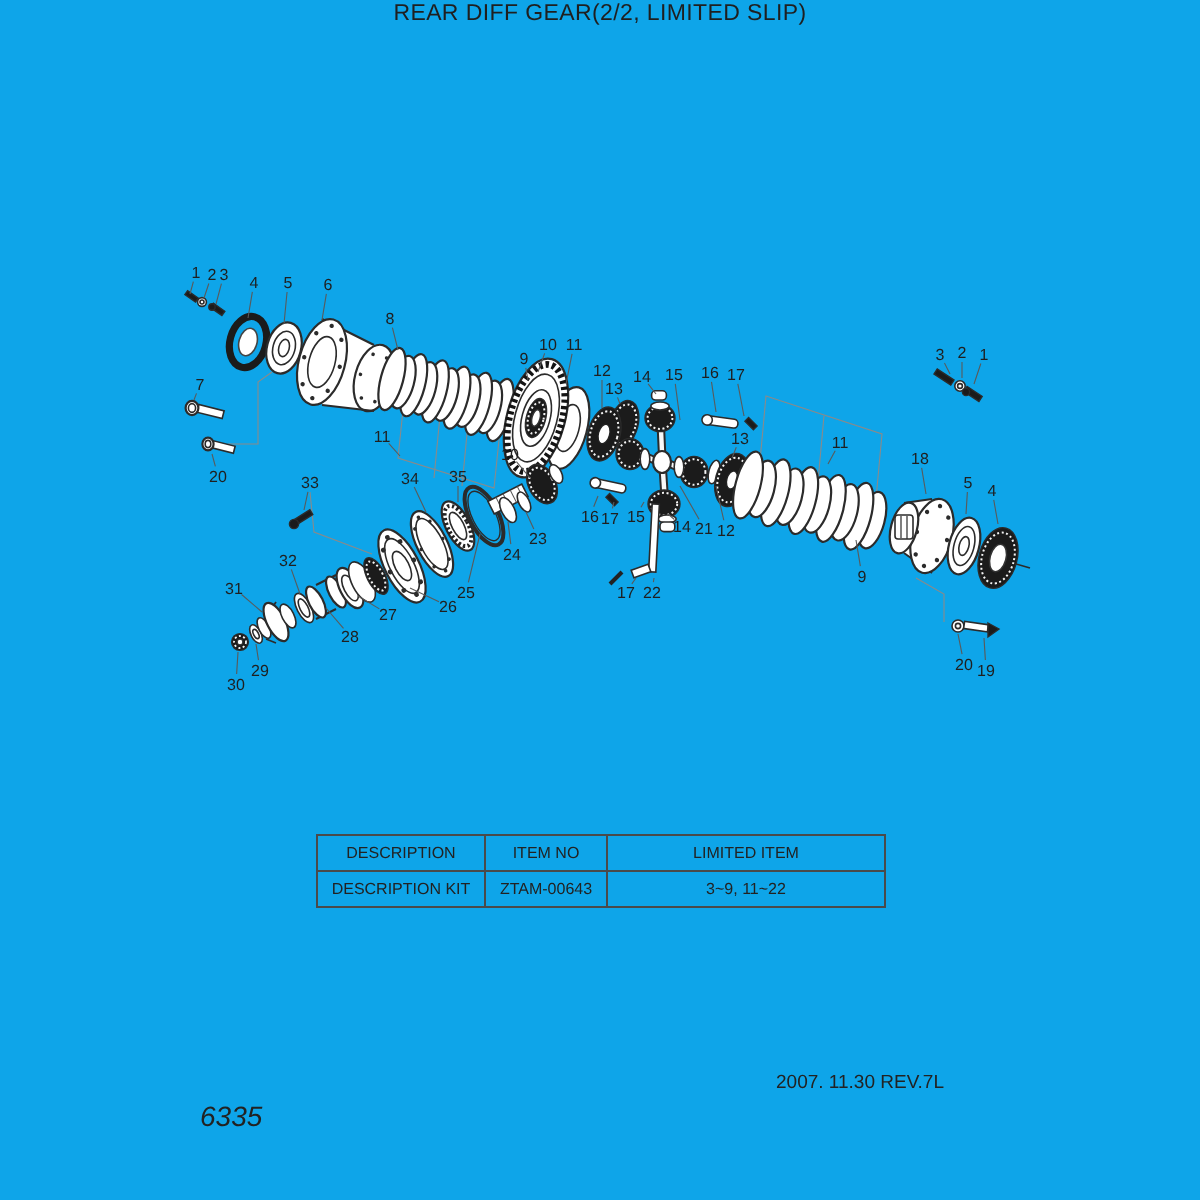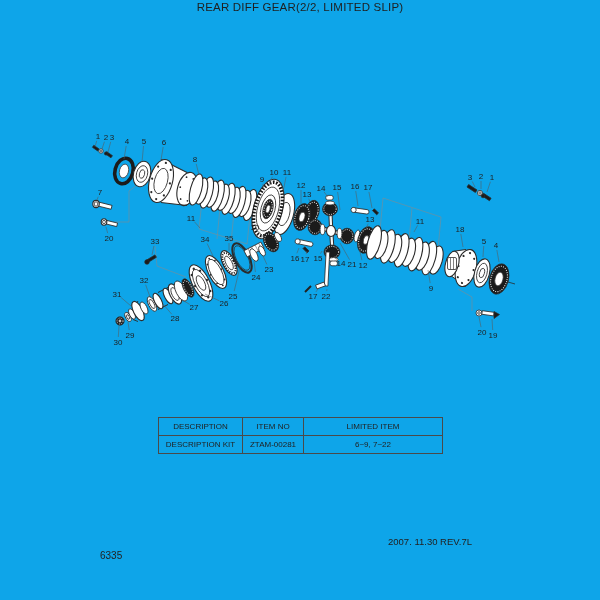--- a/index.html
+++ b/index.html
@@ -20,21 +20,21 @@
   .callout{font:8px "Liberation Sans",sans-serif;fill:#1f1f1f;text-anchor:middle;}
   .shaftline{stroke:#2b2b2b;stroke-width:4.2;stroke-linecap:round;}
   .shaftcore{stroke:#f8f8f8;stroke-width:2.2;stroke-linecap:round;}
   .hatch{stroke:#555;stroke-width:.5;}
   
   .parts-table{position:absolute;left:158px;top:417px;border-collapse:collapse;
         table-layout:fixed;font-size:8px;color:#222;padding-left:40px;}
   .parts-table th,.parts-table td{border:1px solid #4a4a4a;text-align:center;
         font-weight:normal;height:17px;padding:0 2px;overflow:hidden;white-space:nowrap;}
   .col-desc{width:84px;} .col-part{width:61px;} .col-incl{width:139px;}
-  .footer-left{position:absolute;left:100px;top:550px;font-size:10px;color:#222;}
+  .footer-left{position:absolute;left:100px;top:550px;font-size:14px;color:#222;font-style:italic;}
   .footer-right{position:absolute;left:360px;top:536px;width:140px;text-align:center;
         font-size:9.5px;color:#222;}
 </style>
 </head>
 <body>
 
 <div class="page">
 
   <div class="page-title">REAR DIFF GEAR(2/2, LIMITED SLIP)</div>
 
@@ -473,21 +473,21 @@
     <thead>
       <tr>
         <th>DESCRIPTION</th>
         <th>ITEM NO</th>
         <th>LIMITED ITEM</th>
       </tr>
     </thead>
     <tbody>
       <tr>
         <td>DESCRIPTION KIT</td>
-        <td>ZTAM-00281</td>
-        <td>6~9, 7~22</td>
+        <td>ZTAM-00643</td>
+        <td>3~9, 11~22</td>
       </tr>
     </tbody>
   </table>
 
   <div class="footer-left">6335</div>
   <div class="footer-right">2007. 11.30  REV.7L</div>
 </div>
 
 </body></html>

